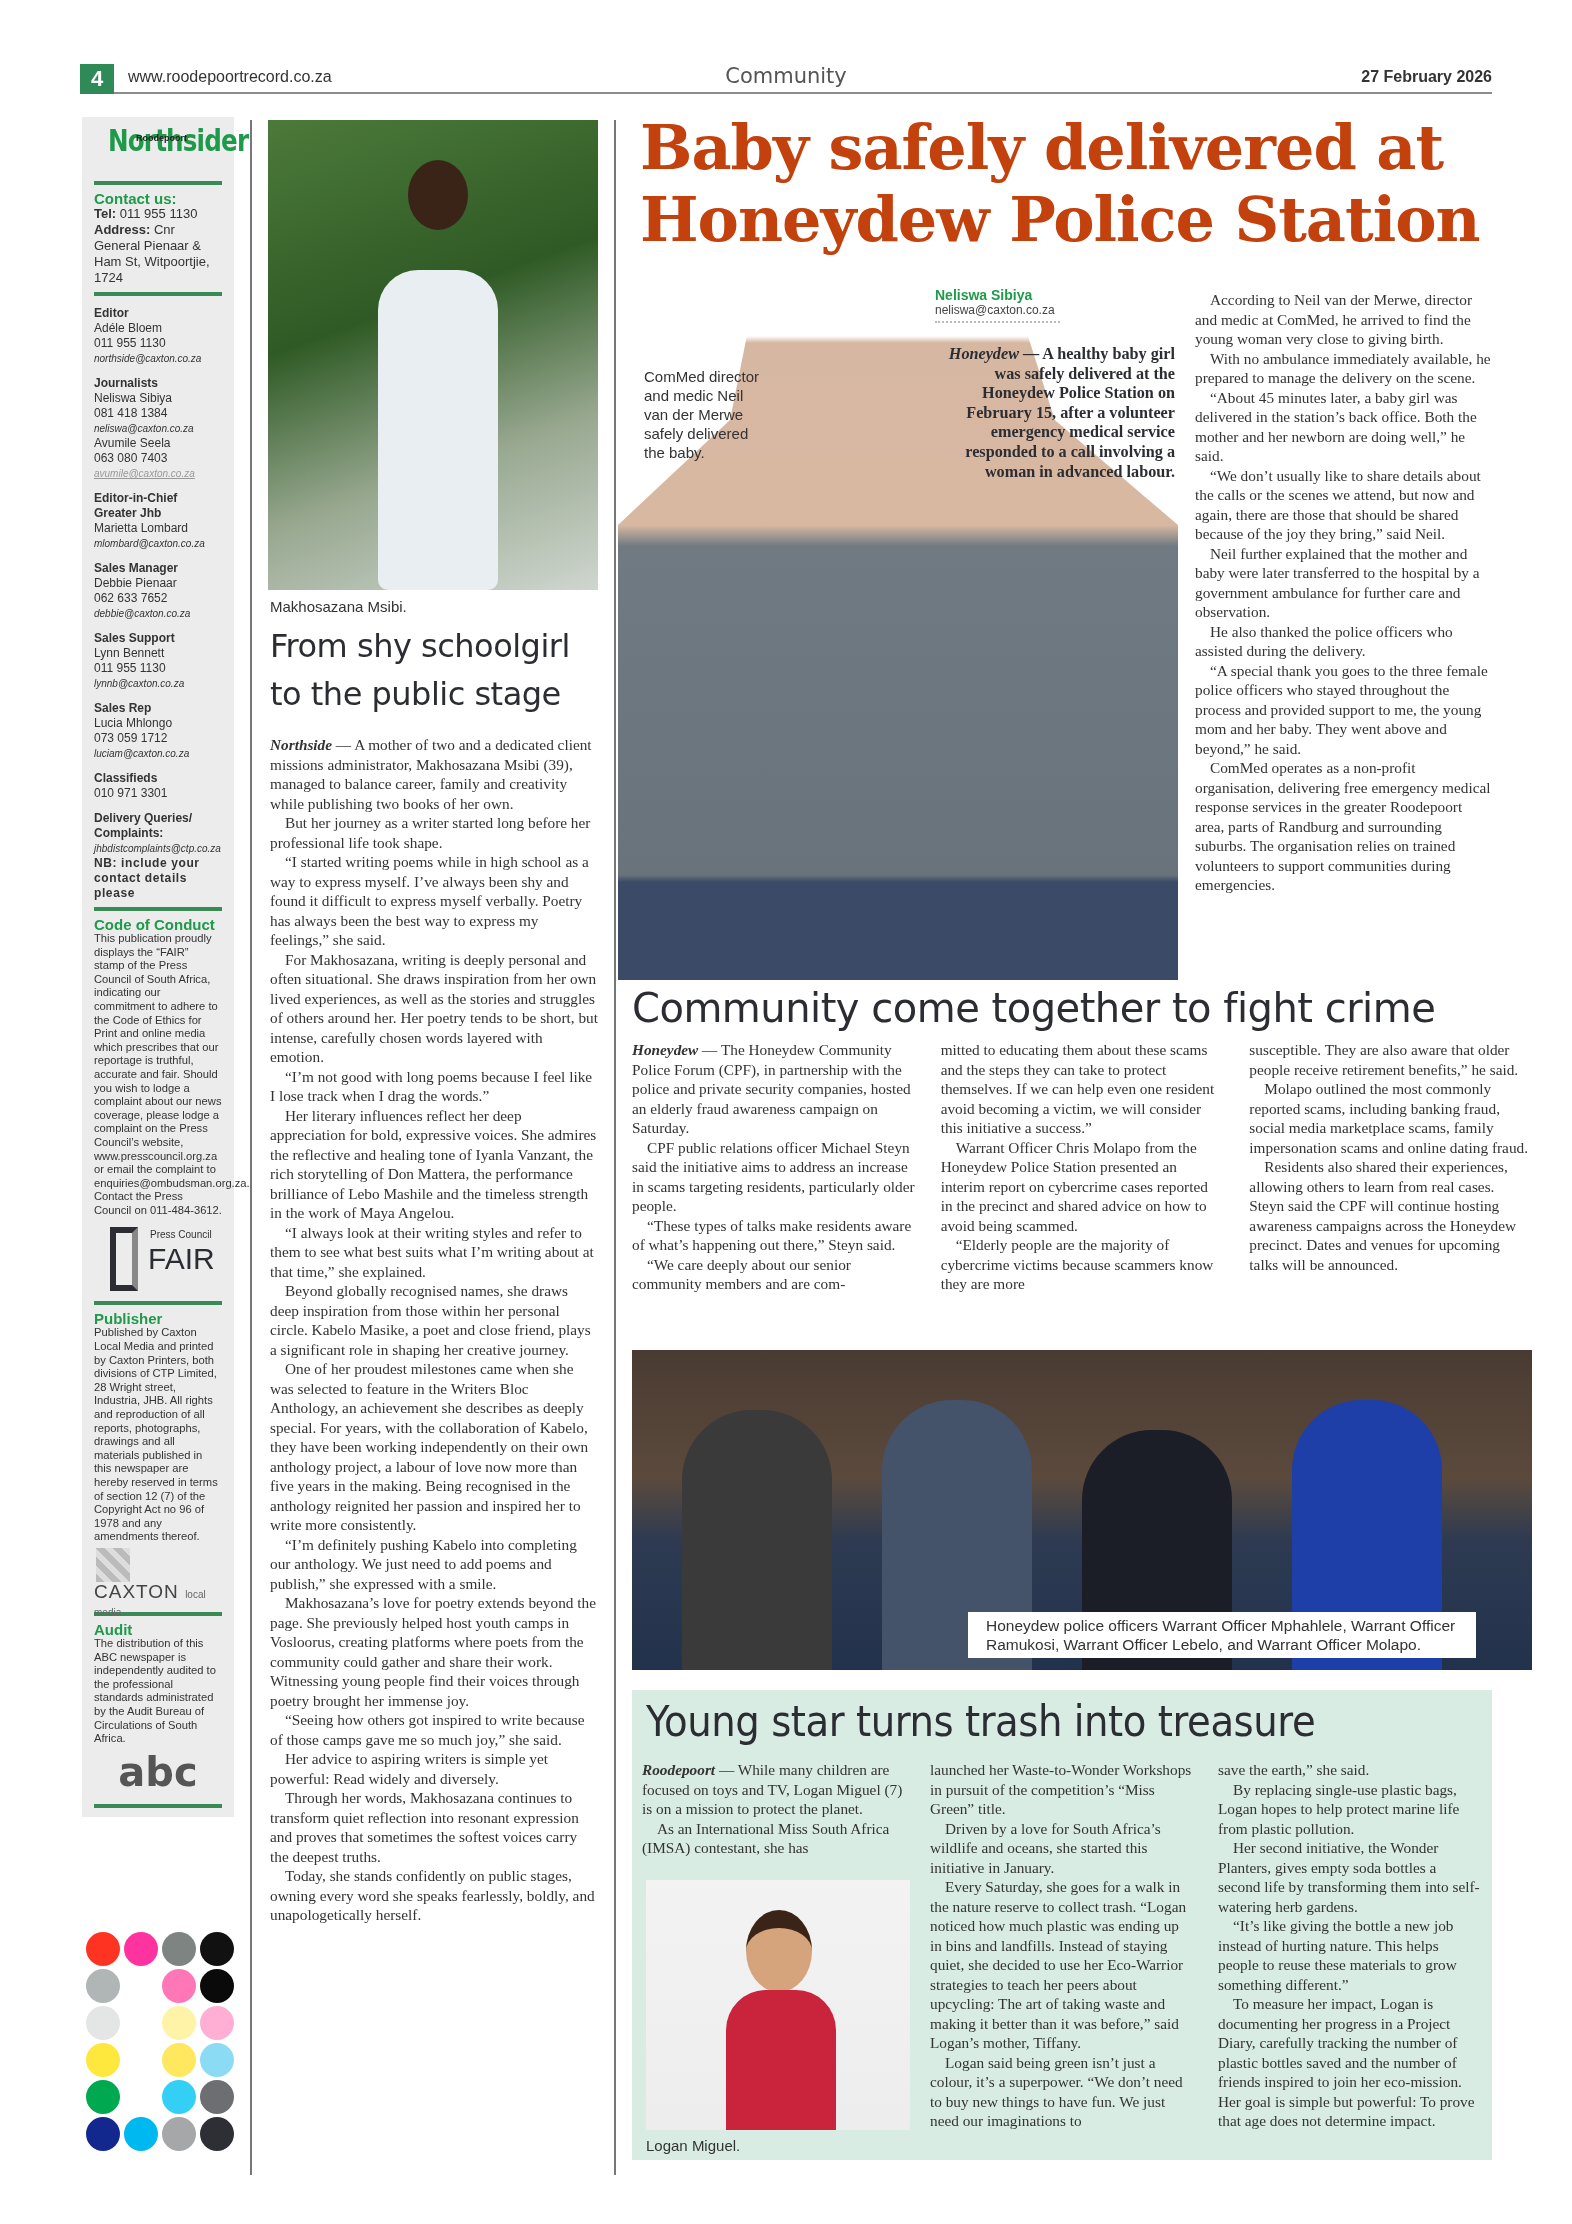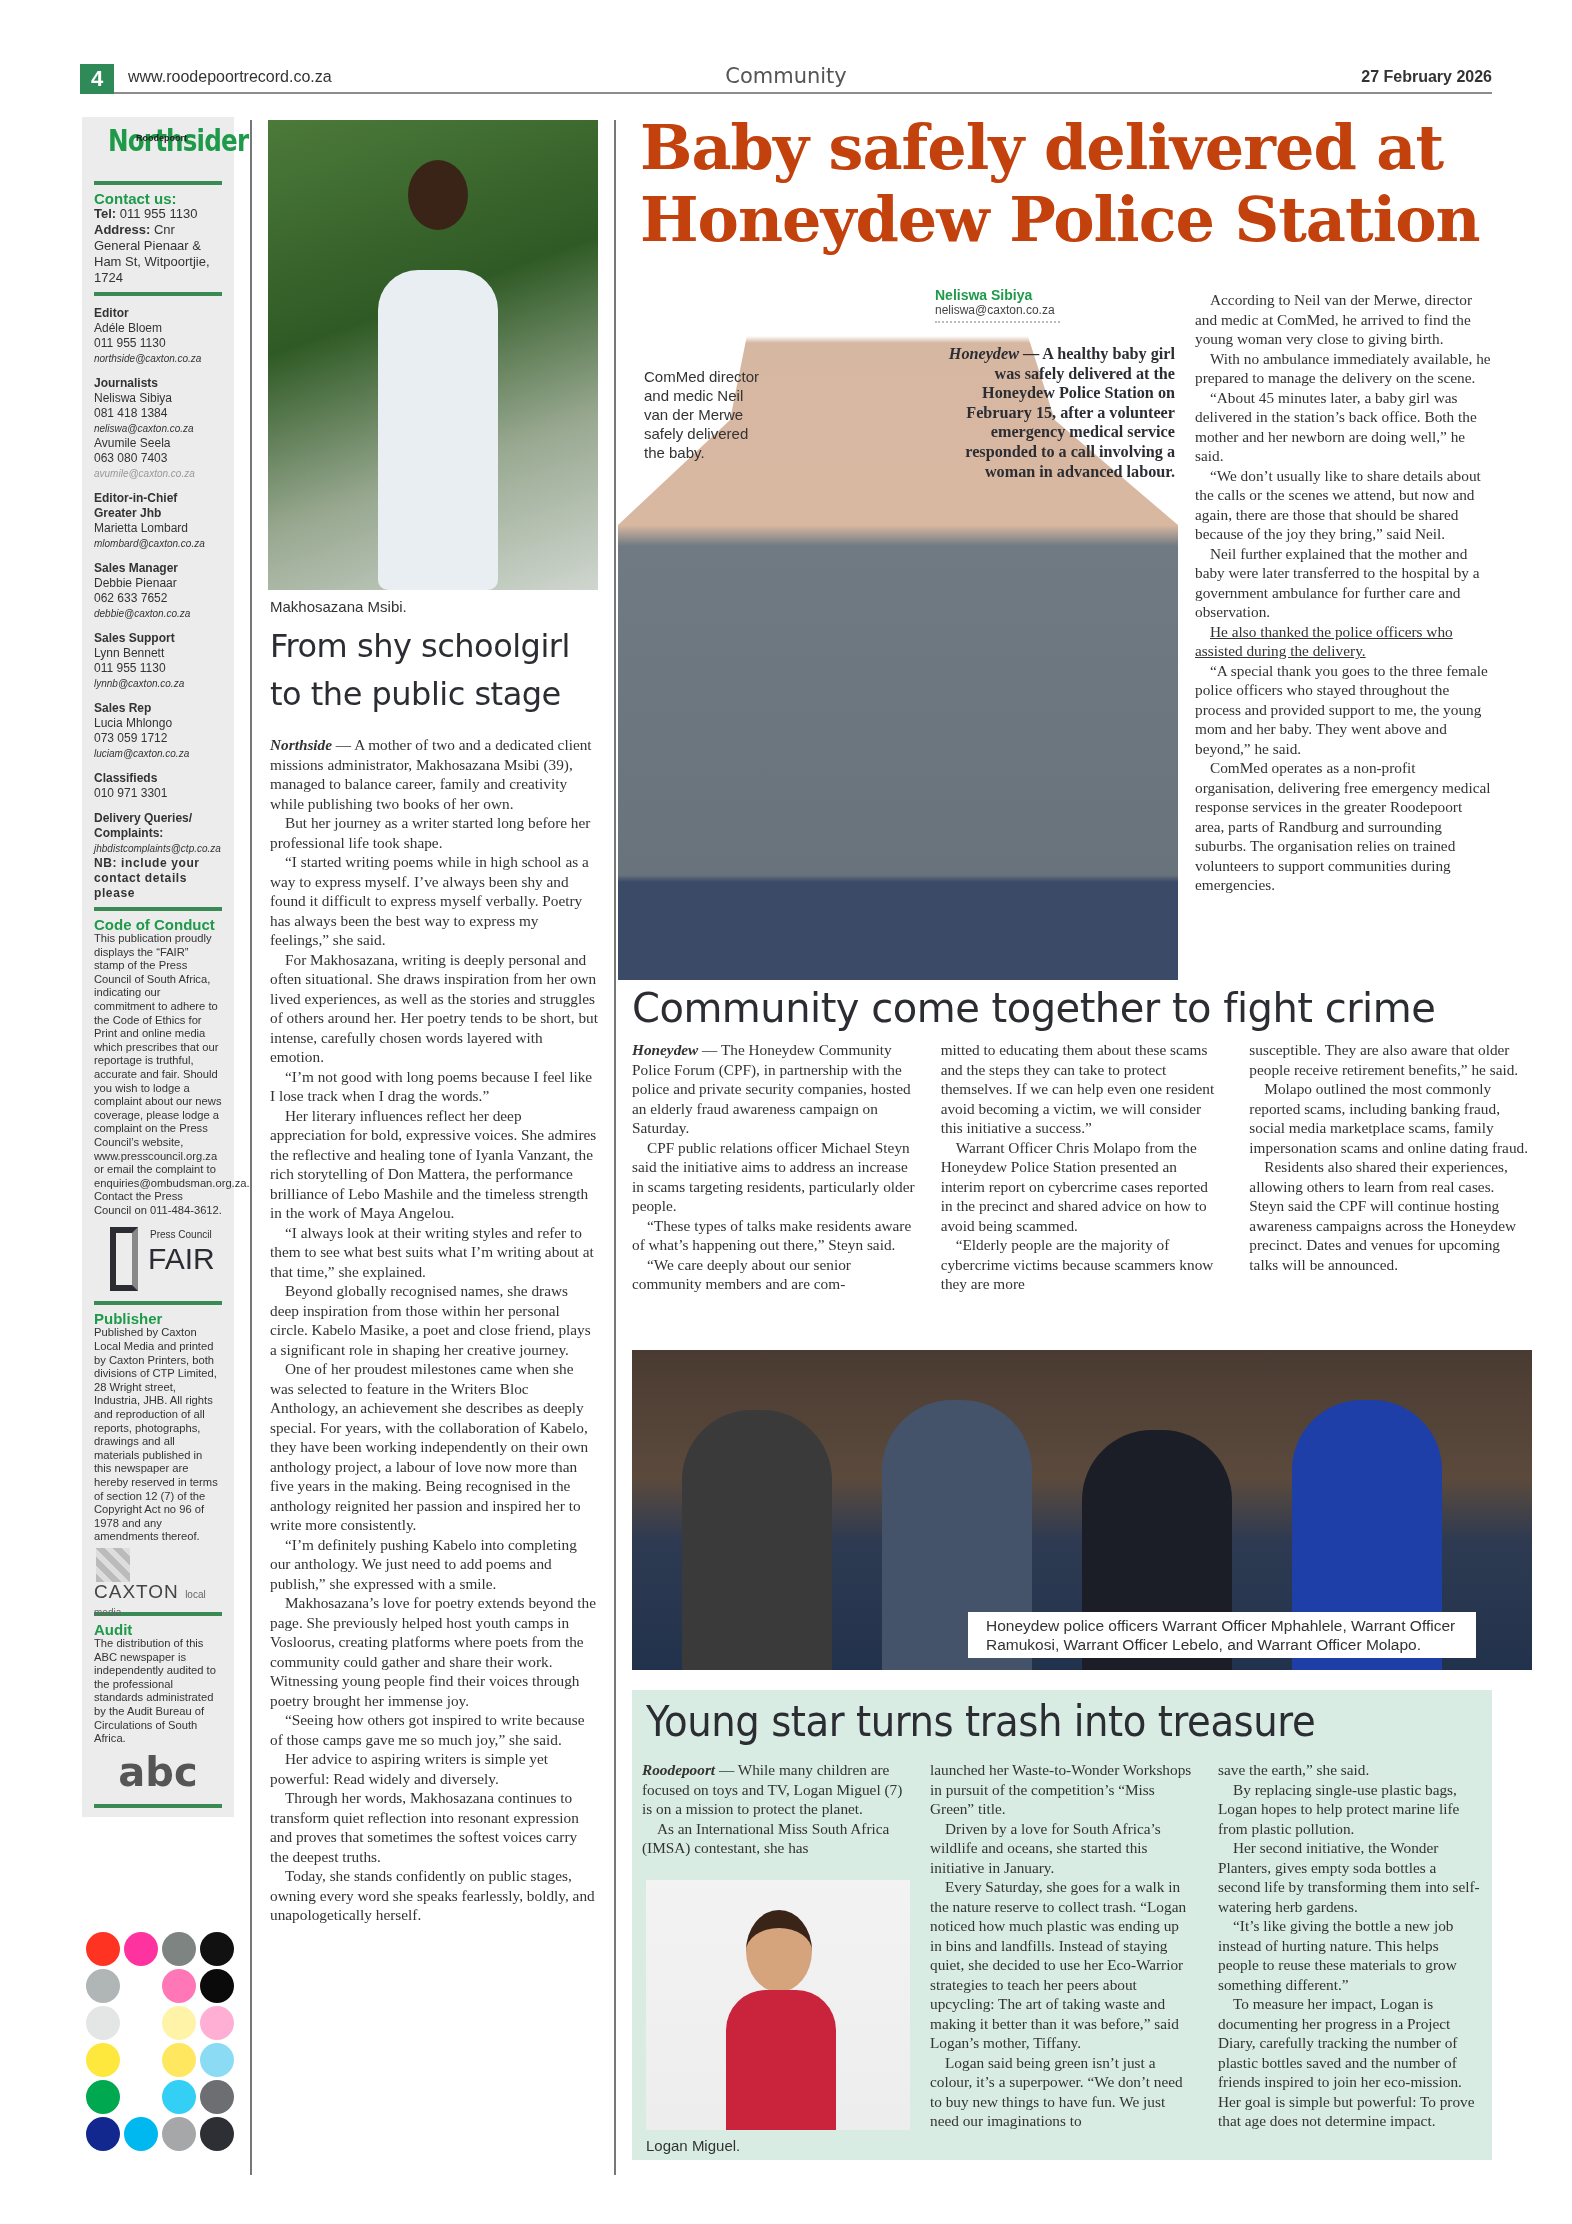--- a/index.html
+++ b/index.html
@@ -17,21 +17,21 @@
   
   .side { position: absolute; left: 82px; top: 117px; width: 152px; height: 1700px; background: #ececec;
           font-family: "Liberation Sans", sans-serif; font-size: 12px; color: #333; padding: 10px 12px; line-height: 15px; }
   .logo { text-align: center; height: 48px; position: relative; }
   .logo .small { position: absolute; left: 42px; top: 4px; font-size: 9px; font-weight: bold; color: #222; }
   .logo .big { position: absolute; left: 14px; top: 6px; font-family: "DejaVu Sans", sans-serif; font-weight: bold; font-size: 30px; color: #1f9a4a; letter-spacing: -1px; transform: scaleX(0.82); transform-origin: left; }
   .gbar { height: 4px; background: #3a8a56; margin: 6px 0 6px 0; }
   .side h4 { color: #1f9a4a; font-size: 15px; font-weight: bold; margin-top: 2px; }
   .side .lbl { font-weight: bold; font-size: 12px; margin-top: 10px; }
   .side .em { font-style: italic; font-size: 10px; }
-  .side .em.faint { color: #999; }
+  .side .em.faint { color: #999; text-decoration: underline; }
   .side .bold { font-weight: bold; }
   .side p { font-size: 11.2px; line-height: 13.6px; }
   .fair { margin: 6px 0 6px 12px; height: 72px; position: relative; }
   .fair .mark { position: absolute; left: 4px; top: 4px; width: 28px; height: 64px; border: 6px solid #2b2d33; border-right-color: #888; }
   .fair .pc { position: absolute; left: 44px; top: 6px; font-size: 10px; line-height: 11px; color: #333; }
   .fair .f { position: absolute; left: 42px; top: 28px; font-size: 30px; color: #2b2d33; }
   .caxton { height: 58px; position: relative; margin-top: 4px; }
   .caxton .sq { position: absolute; left: 2px; top: 0; width: 34px; height: 34px;
                 background: repeating-linear-gradient(45deg, #bbb 0 6px, #ddd 6px 12px); }
   .caxton .t { position: absolute; left: 0; top: 36px; font-size: 19px; color: #444; letter-spacing: 1px; }
@@ -247,21 +247,21 @@
 <div class="cap cap-man">ComMed director and medic Neil van der Merwe safely delivered the baby.</div>
 <div class="intro-baby">
   <i>Honeydew</i><span> — A healthy baby girl was safely delivered at the Honeydew Police Station on February 15, after a volunteer emergency medical service responded to a call involving a woman in advanced labour.</span>
 </div>
 <div class="body col-baby" id="col-baby">
     <p style="text-indent: 15px;">According to Neil van der Merwe, director and medic at ComMed, he arrived to find the young woman very close to giving birth.</p>
     <p style="text-indent: 15px;">With no ambulance immediately available, he prepared to manage the delivery on the scene.</p>
     <p style="text-indent: 15px;">“About 45 minutes later, a baby girl was delivered in the station’s back office. Both the mother and her newborn are doing well,” he said.</p>
     <p style="text-indent: 15px;">“We don’t usually like to share details about the calls or the scenes we attend, but now and again, there are those that should be shared because of the joy they bring,” said Neil.</p>
     <p style="text-indent: 15px;">Neil further explained that the mother and baby were later transferred to the hospital by a government ambulance for further care and observation.</p>
-    <p style="text-indent: 15px; text-decoration: underline;">He also thanked the police officers who assisted during the delivery.</p>
+    <p style="text-indent: 15px;">He also thanked the police officers who assisted during the delivery.</p>
     <p style="text-indent: 15px;">“A special thank you goes to the three female police officers who stayed throughout the process and provided support to me, the young mom and her baby. They went above and beyond,” he said.</p>
     <p style="text-indent: 15px;">ComMed operates as a non-profit organisation, delivering free emergency medical response services in the greater Roodepoort area, parts of Randburg and surrounding suburbs. The organisation relies on trained volunteers to support communities during emergencies.</p>
   </div>
 
 <h2 class="h2sans h-crime">Community come together to fight crime</h2>
 <div class="crime-cols" id="crime-cols">
     <div class="body">
       <p><span class="dateline">Honeydew</span><span> — The Honeydew Community Police Forum (CPF), in partnership with the police and private security companies, hosted an elderly fraud awareness campaign on Saturday.</span></p>
       <p>CPF public relations officer Michael Steyn said the initiative aims to address an increase in scams targeting residents, particularly older people.</p>
       <p>“These types of talks make residents aware of what’s happening out there,” Steyn said.</p>

